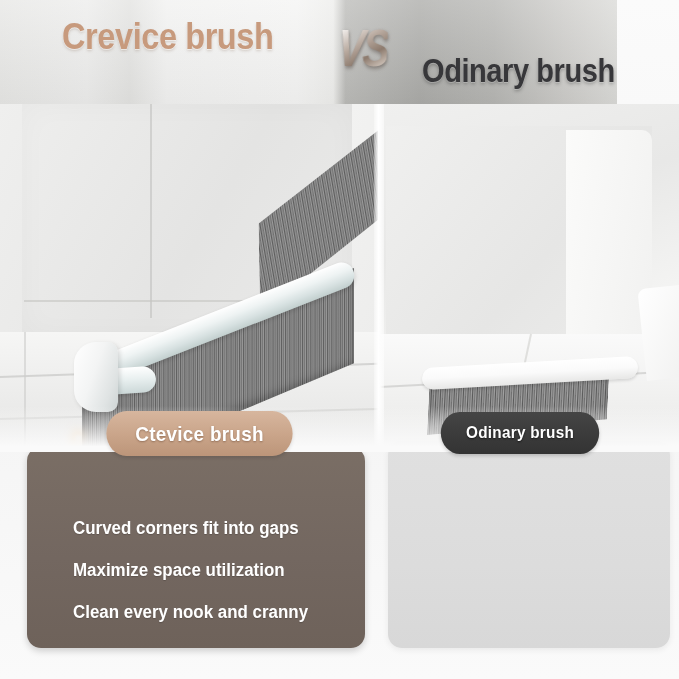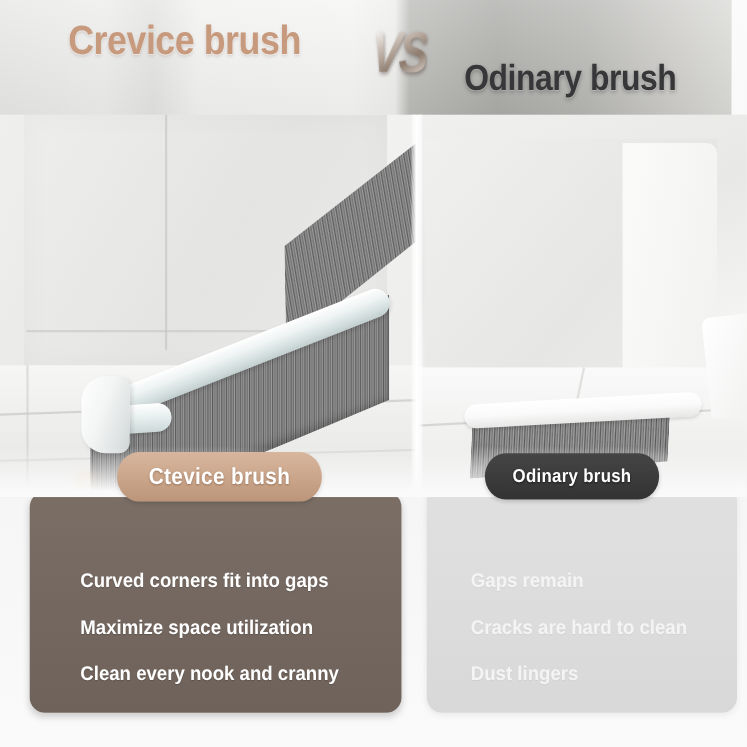--- a/index.html
+++ b/index.html
@@ -11,21 +11,21 @@
   }
   #root {
     position:relative;
     width:679px; height:679px;
     background:
       linear-gradient(180deg,#fbfbfb 0%,#f4f4f4 55%,#fafafa 100%);
   }
 
   
   .banner {
-    position:absolute; left:0; top:0; width:665px; height:112px;
+    position:absolute; left:0; top:0; width:617px; height:112px;
     overflow:hidden;
     background:
       linear-gradient(90deg,
         #e6e6e4 0%, #ececeb 14%,
         #e2e2e0 21%, #f1f1f0 27%,
         #f4f4f3 48%, #ededeb 54%,
         #b9b9b6 56%, #a9a9a6 68%,
         #b4b4b1 80%, #cccbc8 92%, #d9d9d6 100%);
   }
   .banner::after{
@@ -308,19 +308,14 @@
   <div class="card card-l"></div>
   <div class="badge badge-l">Ctevice brush</div>
   <div class="bullets bullets-l">
     <div class="bullet">Curved corners fit into gaps</div>
     <div class="bullet">Maximize space utilization</div>
     <div class="bullet">Clean every nook and cranny</div>
   </div>
 
   <div class="card card-r"></div>
   <div class="badge badge-r">Odinary brush</div>
-  <div class="bullets bullets-r">
-    <div class="bullet">Gaps remain</div>
-    <div class="bullet">Cracks are hard to clean</div>
-    <div class="bullet">Dust lingers</div>
-  </div>
 
 </div>
 
 </body></html>

